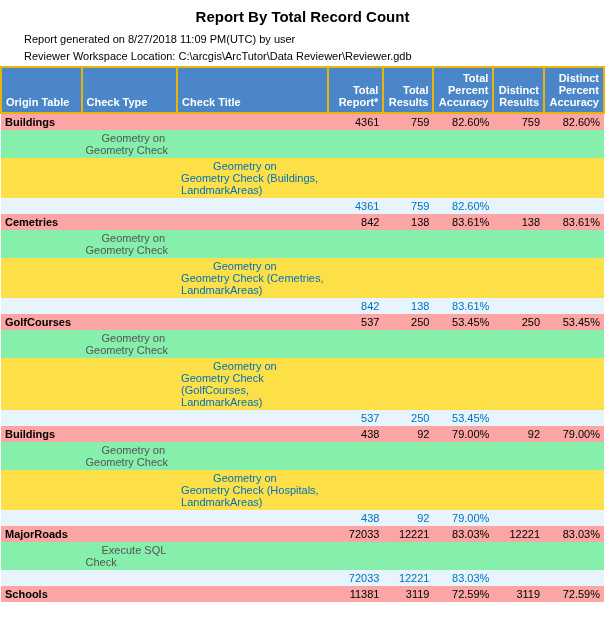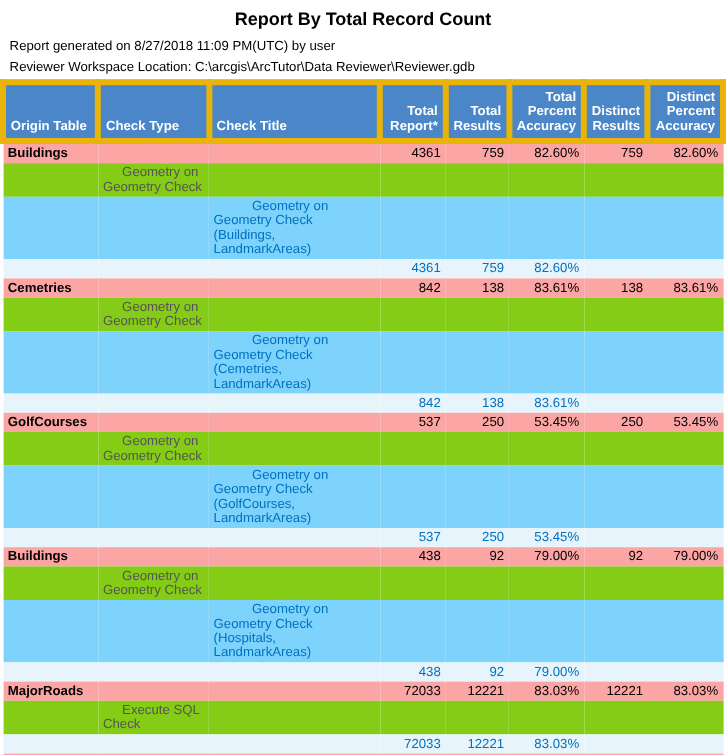--- a/index.html
+++ b/index.html
@@ -11,52 +11,52 @@
       overflow-x: hidden;
     }
     .report-title {
       text-align: center;
       font-weight: bold;
       font-size: 15px;
       padding: 8px 0 4px 0;
     }
     .report-meta {
       font-size: 11px;
-      padding: 2px 8px;
+      padding: 2px 24px;
       line-height: 1.5;
     }
     table {
       width: 100%;
       border-collapse: collapse;
       font-size: 11px;
     }
     thead tr {
       background: #4a86c8;
       color: #fff;
     }
     thead th {
       padding: 4px 4px;
       text-align: left;
       vertical-align: bottom;
       font-weight: bold;
-      border: 5px solid #eab308;
+      border: 2px solid #eab308;
     }
     thead th.right {
       text-align: right;
     }
     
     tr.origin-row {
       background: #fca5a5;
     }
     tr.check-type-row {
-      background: #84cc16;
+      background: #86efac;
       padding-left: 16px;
     }
     tr.detail-row {
-      background: #7dd3fc;
+      background: #fde047;
     }
     tr.summary-row {
       background: #e8f4fb;
     }
     td {
       padding: 2px 4px;
       vertical-align: top;
     }
     td.right {
       text-align: right;

